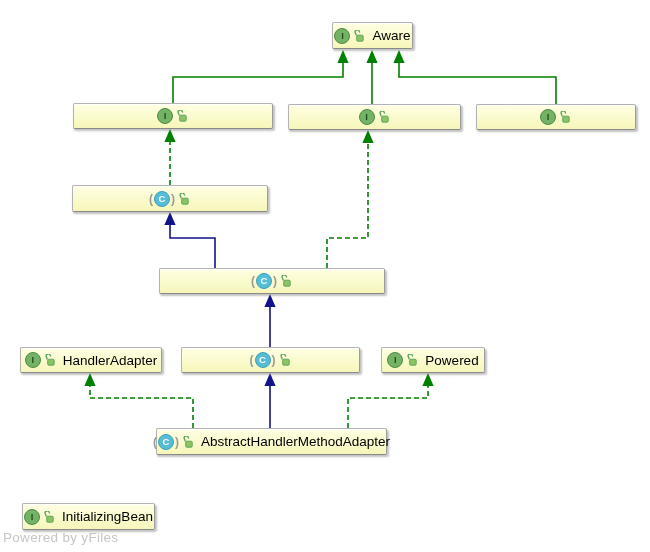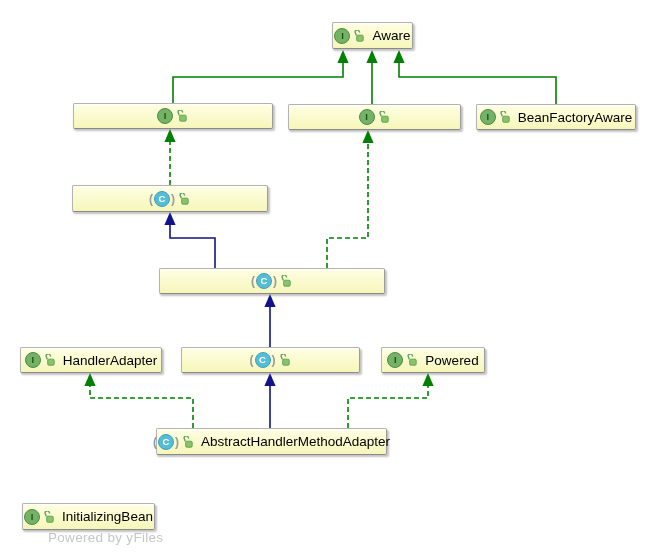--- a/index.html
+++ b/index.html
@@ -3,21 +3,21 @@
 <meta charset="utf-8">
 <style>
   html,body{margin:0;padding:0;background:#fff;}
   .canvas{
     position:relative;width:650px;height:552px;background:#fff;overflow:hidden;
     font-family:"Liberation Sans",sans-serif;
   }
   .edges{position:absolute;left:0;top:0;z-index:1;}
   .watermark{
     position:absolute;left:3px;top:530px;z-index:0;
-    font-size:13.5px;color:#c6c6c6;letter-spacing:.3px;margin-left:45px;
+    font-size:13.5px;color:#c6c6c6;letter-spacing:.3px;
   }
   .node{
     position:absolute;z-index:2;height:26px;box-sizing:border-box;
     display:flex;align-items:center;justify-content:center;gap:4px;
     padding:0 6px;white-space:nowrap;
     background:linear-gradient(to bottom,#ffffe4,#f6f6ba);
     border:1px solid #b3b3b3;border-bottom-color:#8a8a8a;border-right-color:#9c9c9c;
     border-radius:2px;
     box-shadow:inset 0 1px 0 rgba(255,255,255,.9),1.5px 2px 2px rgba(120,120,120,.45);
     font-size:13.5px;color:#000;
@@ -119,21 +119,20 @@
   </div>
 
   <div class="node" style="left:476px;top:104px;width:160px;">
     <span class="circle i-circle">I</span>
     <span class="lock">
         <svg width="10" height="12" viewBox="0 0 10 12">
           <path d="M2.4 5.4 L1.3 2.8 A2.1 2.1 0 0 1 5.2 1.2 L5.8 2.5" fill="none" stroke="#57a05a" stroke-width="1.3"></path>
           <rect x="2.7" y="5.2" width="6.5" height="6" rx="1.2" fill="#8dc363" stroke="#57a05a" stroke-width="0.9"></rect>
         </svg>
       </span>
-    <span class="lbl">BeanFactoryAware</span>
   </div>
 
   <div class="node" style="left:72px;top:185px;width:196px;height:27px;">
     <span class="abswrap">
         <span class="paren">(</span>
         <span class="circle c-circle">C</span>
         <span class="paren">)</span>
       </span>
     <span class="lock">
         <svg width="10" height="12" viewBox="0 0 10 12">

